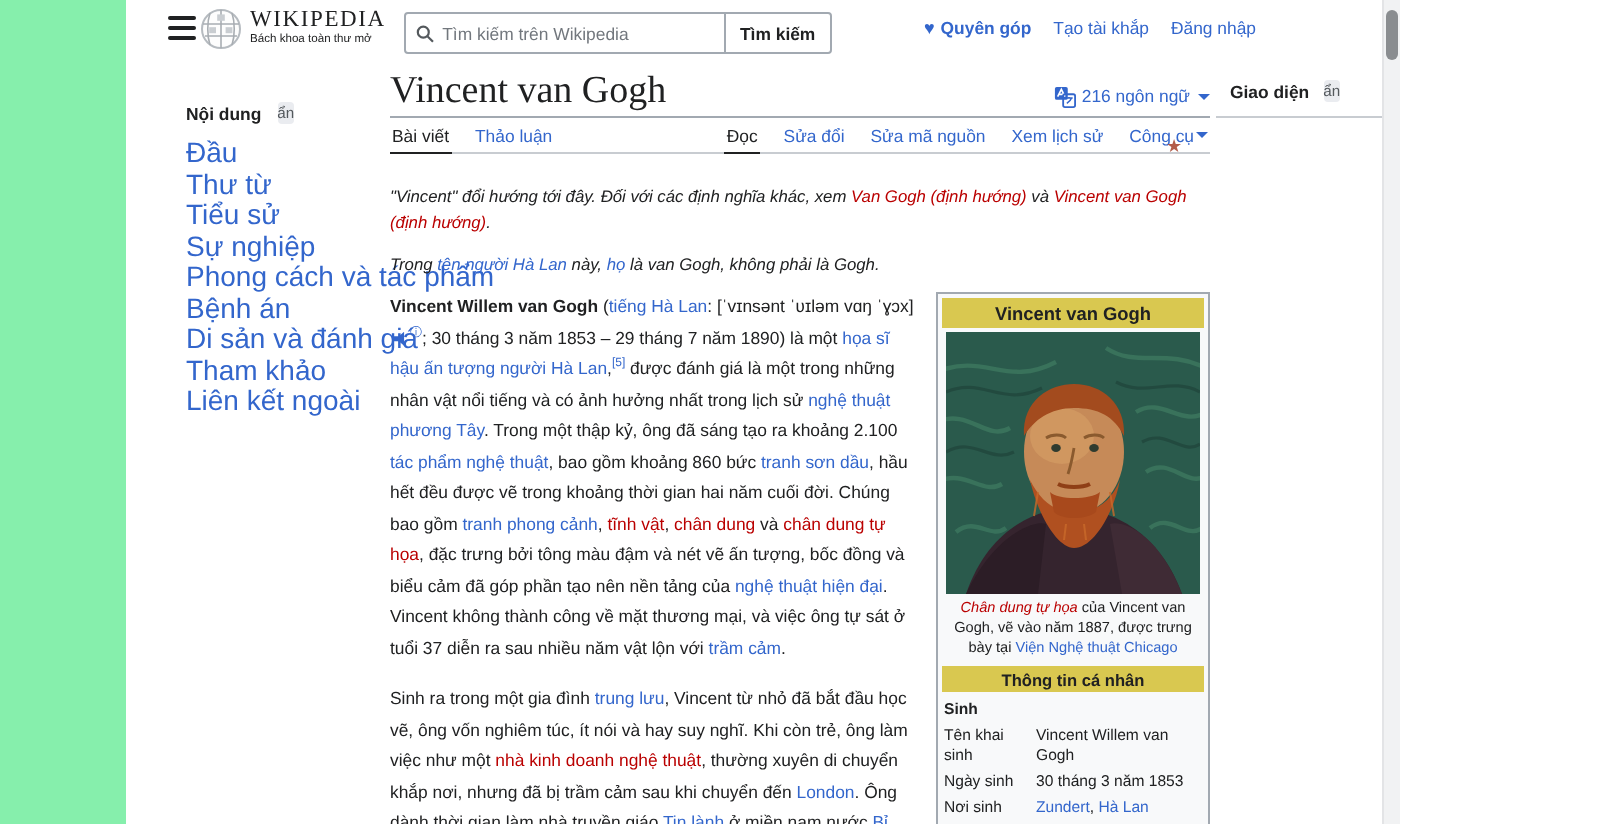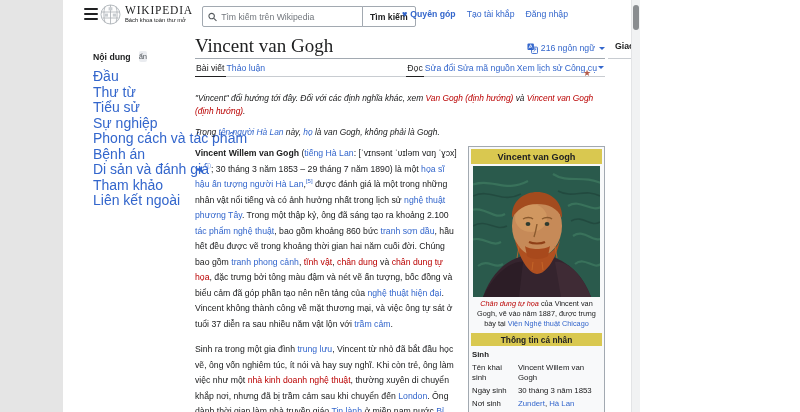--- a/index.html
+++ b/index.html
@@ -1,21 +1,21 @@
 <!DOCTYPE html>
 <html lang="vi" style="--accent: #3366cc; --redlink: #ba0000; --ibyellow: #d9c850;"><head>
 <meta charset="utf-8">
 <style>
   :root{
     --accent:#3366cc; --redlink:#ba0000; --ibyellow:#d9c850;
     --text:#202122; --graytext:#54595d; --border:#a2a9b1; --hairline:#c8ccd1;
   }
   *{box-sizing:border-box;margin:0;padding:0}
   body{font-family:"Liberation Sans",sans-serif;background:#fff}
-  .page{position:relative;width:640px;height:412px;background:#e5e5e5;overflow:hidden;color:var(--text)}
+  .page{position:relative;width:700px;height:412px;background:#86efac;overflow:hidden;color:var(--text)}
   .white-area{position:absolute;left:63px;top:0;width:668px;height:412px;background:#fff}
 
   
   .hamburger{position:absolute;left:84px;top:8px;width:14px;height:12px;display:flex;flex-direction:column;justify-content:space-between;cursor:pointer}
   .hamburger i{display:block;height:1.6px;background:#202122;border-radius:1px}
   .logo{position:absolute;left:100px;top:4px;display:flex;gap:4px;align-items:center;cursor:pointer}
   .logo-word{display:flex;flex-direction:column;line-height:1}
   .logo-title{font-family:"Liberation Serif",serif;font-size:11.5px;letter-spacing:.8px;color:#202122}
   .logo-tag{font-size:5.8px;color:#202122;margin-top:1.5px}
   .searchbox{position:absolute;left:202px;top:6px;width:161px;height:21px;border:1px solid var(--border);border-radius:2px 0 0 2px;background:#fff;display:flex;align-items:center;gap:4px;padding:0 5px}
@@ -34,21 +34,21 @@
   .pill{font-size:7.6px;color:var(--graytext);background:#eaecf0;border-radius:2px;padding:1px 0;cursor:pointer}
   .toc-item{font-size:14px;line-height:15.5px;color:var(--accent);cursor:pointer;white-space:nowrap}
 
   
   .main{position:absolute;left:195px;top:36px;width:410px}
   .title-row{display:flex;justify-content:space-between;align-items:flex-end;border-bottom:1px solid var(--border);padding-bottom:1px}
   h1.pagetitle{font-family:"Liberation Serif",serif;font-weight:400;font-size:19px;line-height:1.1;color:#202122}
   .langs{font-size:8.7px;color:var(--accent);display:flex;gap:3px;align-items:center;padding-bottom:3px;cursor:pointer}
   .chev{width:0;height:0;border-left:3px solid transparent;border-right:3px solid transparent;border-top:3.5px solid currentColor;display:inline-block;margin-left:1px}
   .tab-row{display:flex;justify-content:space-between;border-bottom:1px solid var(--hairline);margin-top:2px}
-  .tabs{display:flex;}
+  .tabs{display:flex;gap:11px}
   .tab{font-size:8.7px;color:var(--accent);padding:2px 1px 3px;cursor:pointer;white-space:nowrap;display:flex;align-items:center}
   .tab.active{color:#202122;border-bottom:1px solid #202122;margin-bottom:-1px}
   .fa-star{position:absolute;left:388px;top:33px;color:#b35c4a;font-size:9px;line-height:1;cursor:pointer}
 
   .article-body{margin-top:15px;font-size:8.7px;line-height:15.5px;color:var(--text)}
   .hatnote{font-style:italic;font-size:8.4px;line-height:13.5px;margin-bottom:7px}
   .article-body p{margin:0 0 10px}
   .lnk{color:var(--accent);cursor:pointer}
   .red{color:var(--redlink);cursor:pointer}
   .it{font-style:italic}

